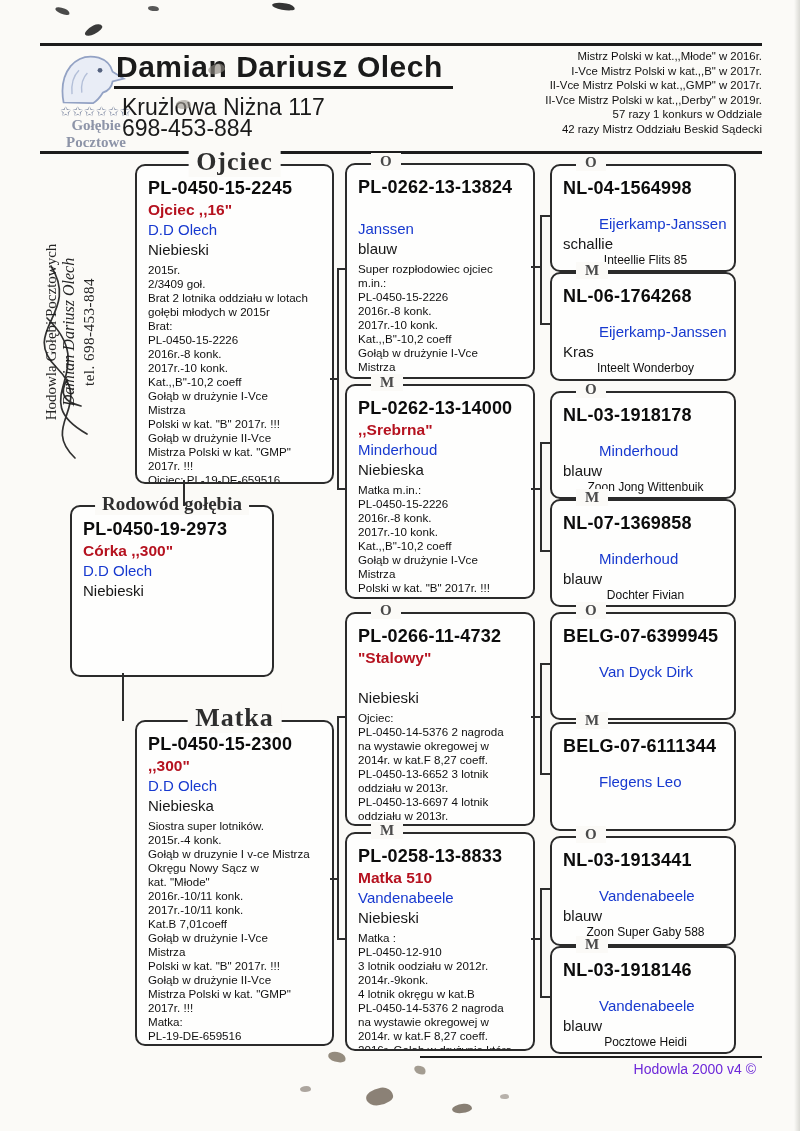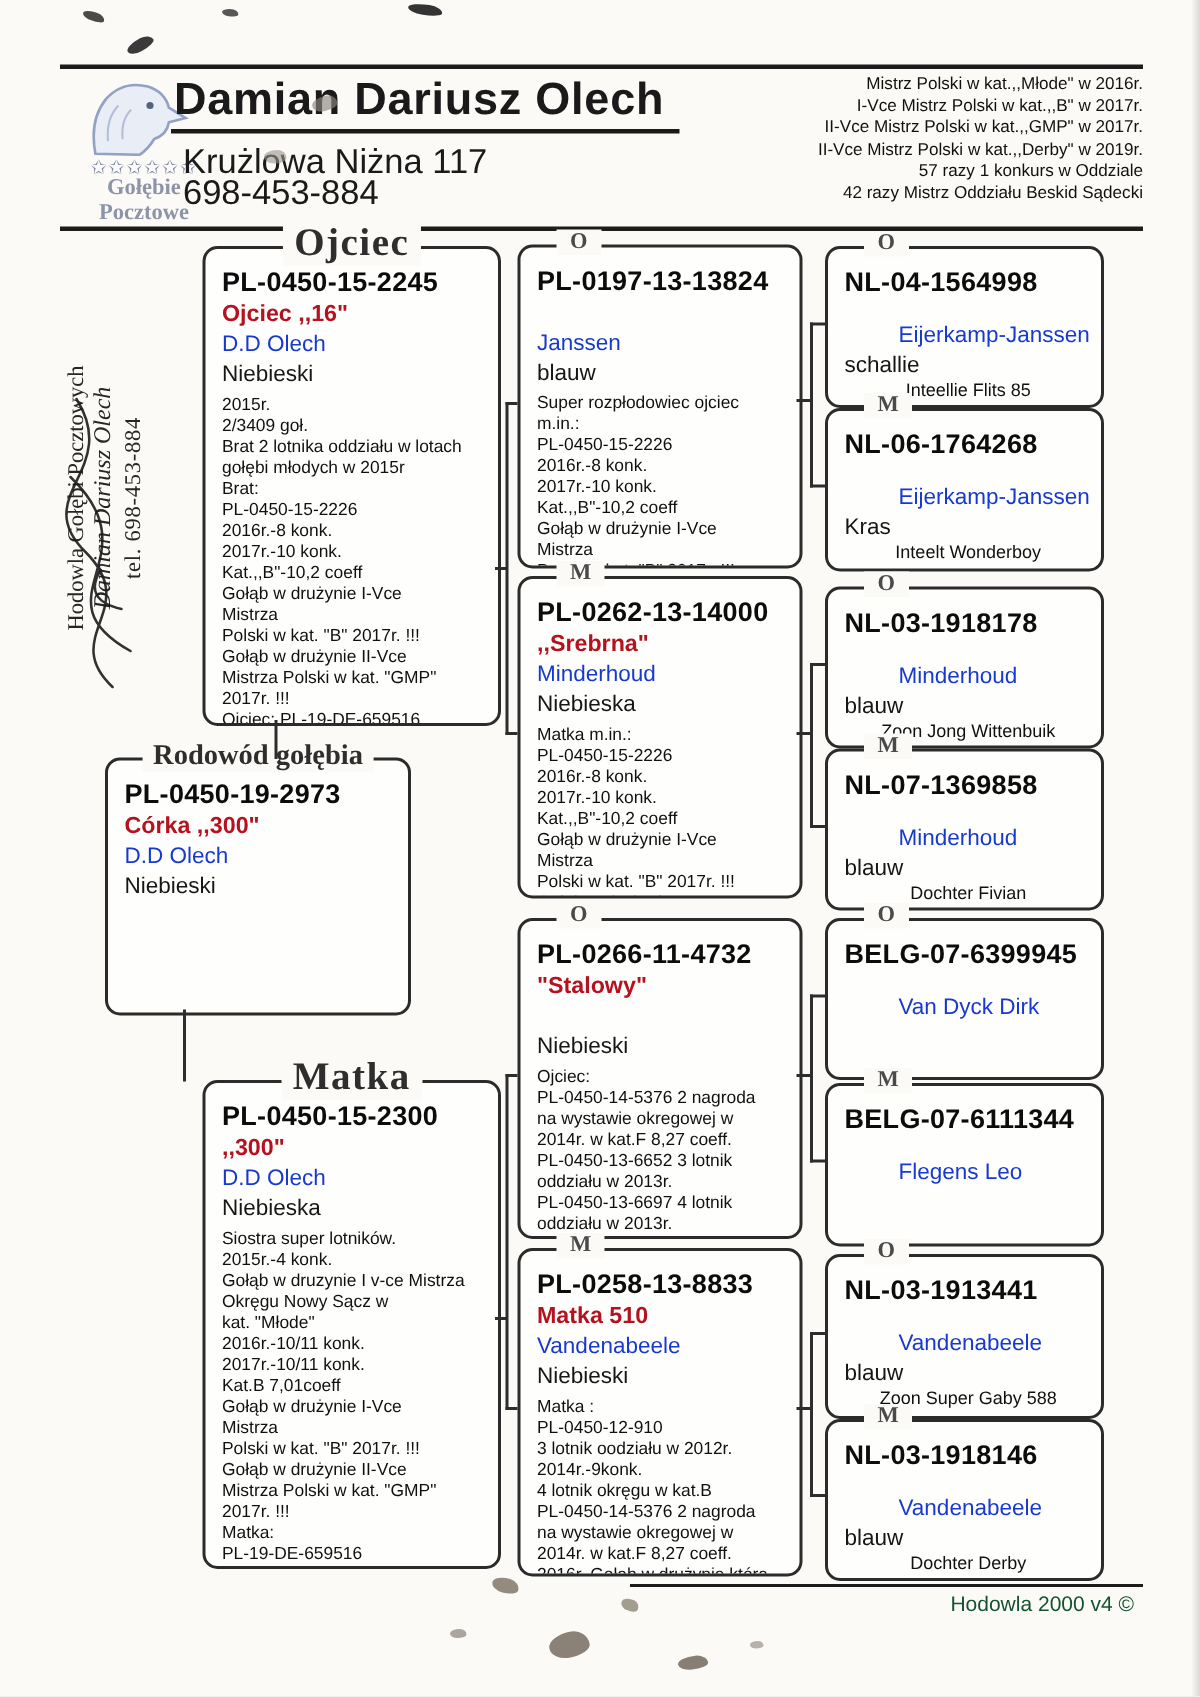--- a/index.html
+++ b/index.html
@@ -45,21 +45,21 @@
   .pname{font-size:15.5px;font-weight:bold;color:#b5121f;min-height:19px;margin-top:2px;white-space:nowrap;}
   .breeder{font-size:15px;color:#1739cf;min-height:19px;margin-top:1px;}
   .pcolor{font-size:15px;color:#161616;min-height:19px;margin-top:1px;}
   .notes{font-size:11.6px;line-height:1.21;color:#101010;white-space:pre-line;margin-top:3px;}
   .g3 .breeder{margin-top:16px;margin-left:36px;}
   .g3 .pcolor,.g3 .notes{min-height:0;}
   .g3 .notes{font-size:12px;margin-top:1px;text-align:center;}
   
   .cn{position:absolute;background:#2d2d2d;}
   
-  .foot-text{position:absolute;right:44px;top:1061px;font-size:14px;color:#14532d;}
+  .foot-text{position:absolute;right:44px;top:1061px;font-size:14px;color:#6d28d9;}
   
   .art{position:absolute;border-radius:60% 40% 55% 45%/50% 60% 40% 50%;}
 </style>
 </head>
 <body>
 
 <div class="page">
 
   <div class="rule" style="left:40px;top:43px;width:722px;height:3px;"></div>
   <div class="rule" style="left:40px;top:151px;width:722px;height:3px;"></div>
@@ -157,21 +157,21 @@
 Mistrza Polski w kat. "GMP"
 2017r. !!!
 Matka:
 PL-19-DE-659516</div>
     </div>
   </div>
 
   <div class="box g2" style="top:163px;height:212px;">
     <span class="slegend">O</span>
     <div class="bc">
-      <div class="ring">PL-0197-13-13824</div>
+      <div class="ring">PL-0262-13-13824</div>
       <div class="pname"></div>
       <div class="breeder">Janssen</div>
       <div class="pcolor">blauw</div>
       <div class="notes">Super rozpłodowiec ojciec
 m.in.:
 PL-0450-15-2226
 2016r.-8 konk.
 2017r.-10 konk.
 Kat.,,B"-10,2 coeff
 Gołąb w drużynie  I-Vce
@@ -306,21 +306,21 @@
       <div class="notes">Zoon Super Gaby 588</div>
     </div>
   </div>
 
   <div class="box g3" style="top:946px;height:104px;">
     <span class="slegend">M</span>
     <div class="bc">
       <div class="ring">NL-03-1918146</div>
       <div class="breeder">Vandenabeele</div>
       <div class="pcolor">blauw</div>
-      <div class="notes">Dochter Derby</div>
+      <div class="notes">Pocztowe Heidi</div>
     </div>
   </div>
 
   <div class="cn" style="left:183px;top:480px;width:2px;height:26px;"></div>
   <div class="cn" style="left:122px;top:673px;width:2px;height:48px;"></div>
 
   <div class="cn" style="left:330px;top:378px;width:8px;height:2px;"></div>
   <div class="cn" style="left:337px;top:268px;width:2px;height:222px;"></div>
   <div class="cn" style="left:337px;top:268px;width:8px;height:2px;"></div>
   <div class="cn" style="left:337px;top:488px;width:8px;height:2px;"></div>

